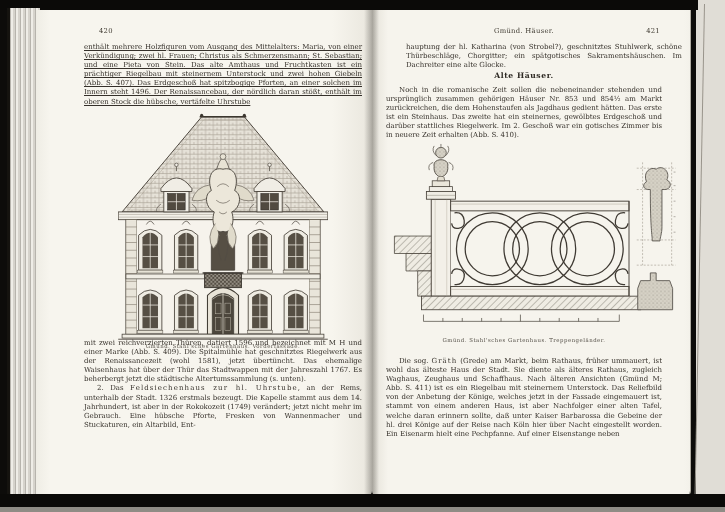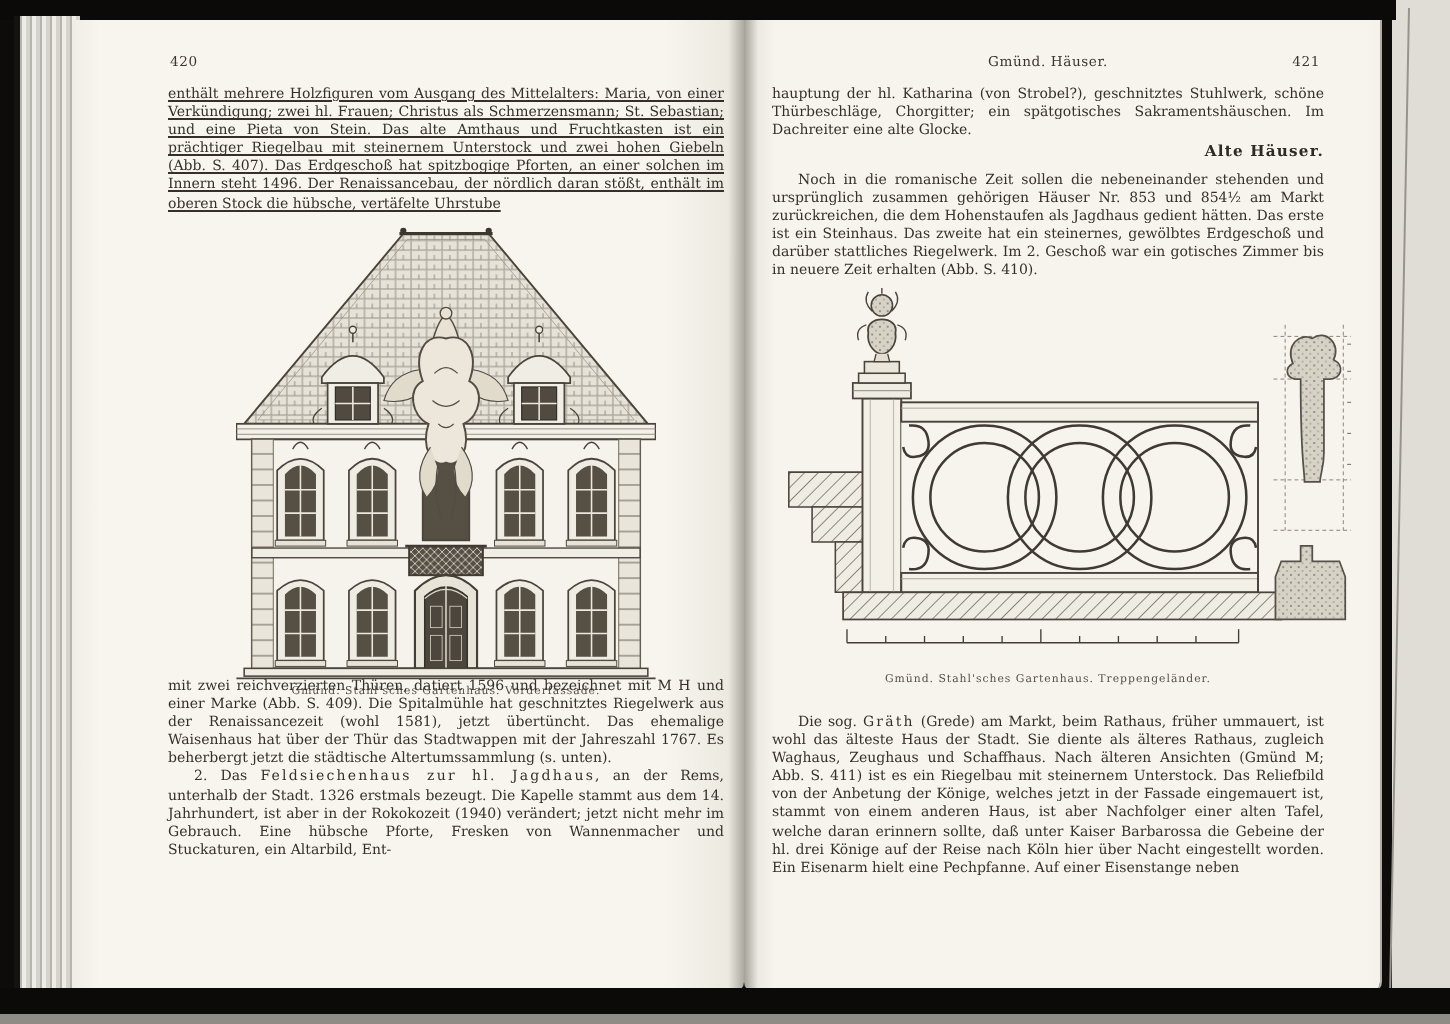--- a/index.html
+++ b/index.html
@@ -21,36 +21,36 @@
   .page.left{left:36px;width:336px;
        background:linear-gradient(90deg,#efede5 0,#f7f5ee 14px,#f7f5ee 296px,#e9e6dd 336px);}
   .page.right{left:372px;width:318px;
        background:linear-gradient(90deg,#e4e1d8 0,#f6f4ed 16px,#f6f4ed 312px,#eeece4 330px);
        box-shadow:1px 0 0 #b0aca2;}
   .gutter{position:absolute;left:364px;top:10px;width:15px;height:486px;
        background:linear-gradient(90deg,rgba(25,22,17,0) 0,rgba(25,22,17,0.30) 55%,rgba(25,22,17,0) 100%);}
   
   .hdr{position:absolute;top:17px;font-size:6.8px;line-height:8px;color:#3d382f;letter-spacing:0.3px;}
   .rh{text-align:center;}
-  .pn-left{left:49px;}
+  .pn-left{left:63px;}
   .rh-left{left:48px;width:278px;}
   .rh-right{left:14px;width:276px;}
   .pn-right{left:258px;width:30px;text-align:right;}
   .bodytext{position:absolute;font-size:7px;line-height:9.1px;text-align:justify;color:#35302a;}
   .bodytext p{margin:0;}
   .tb-left{left:48px;width:278px;}
   .tb-right{left:14px;width:276px;}
   .p1l{top:33px;text-decoration:underline;}
   .p2l{top:329px;}
-  .p1r{top:33px;}
+  .p1r{top:33px;margin-left:20px;}
   .p2r{top:76px;}
   .p3r{top:347px;}
   .indent{text-indent:13px;}
   .sperr{letter-spacing:1.1px;}
-  .sect{position:absolute;top:61px;left:14px;width:276px;text-align:right;
+  .sect{position:absolute;top:61px;left:14px;width:276px;text-align:center;
         font-size:7.6px;font-weight:bold;letter-spacing:0.6px;color:#2e2a24;}
   .cap{position:absolute;font-size:5.4px;letter-spacing:0.5px;color:#544f47;text-align:center;line-height:6px;}
   .cap-left{top:333px;left:48px;width:278px;}
   .cap-right{top:327px;left:14px;width:276px;}
   .fig{position:absolute;display:flex;justify-content:center;}
   .fig-house{top:101px;left:44px;width:286px;}
   .fig-rail{top:133px;left:6px;width:312px;}
 </style>
 </head>
 <body>
@@ -189,21 +189,21 @@
           <path d="M116,116 Q126,130 118,142 Q112,136 112,128" fill="#e0dbcb" stroke-width="0.6"></path>
           <path d="M102,78 q6,-6 12,0 M101,92 q7,6 14,0 M104,104 q4,4 8,0" fill="none" stroke-width="0.6"></path>
           <path d="M104,124 Q101,140 106,154 M112,124 Q115,140 110,154" fill="none" stroke-width="0.7"></path>
         </g>
       </svg>
     </div>
     <div class="cap cap-left">Gmünd. Stahl'sches Gartenhaus. Vorderfassade.</div>
 
     <div class="bodytext tb-left p2l">
       <p>mit zwei reichverzierten Thüren, datiert 1596 und bezeichnet mit M H und einer Marke (Abb. S. 409). Die Spitalmühle hat geschnitztes Riegelwerk aus der Renaissancezeit (wohl 1581), jetzt übertüncht. Das ehemalige Waisenhaus hat über der Thür das Stadtwappen mit der Jahreszahl 1767. Es beherbergt jetzt die städtische Altertumssammlung (s. unten).</p>
-      <p class="indent"><span>2. Das </span><span class="sperr">Feldsiechenhaus zur hl. Jagdhaus</span><span>, an der Rems, unterhalb der Stadt. 1326 erstmals bezeugt. Die Kapelle stammt aus dem 14. Jahrhundert, ist aber in der Rokokozeit (1940) verändert; jetzt nicht mehr im Gebrauch. Eine hübsche Pforte, Fresken von Wannenmacher und Stuckaturen, ein Altarbild, Ent-</span></p>
+      <p class="indent"><span>2. Das </span><span class="sperr">Feldsiechenhaus zur hl. Uhrstube</span><span>, an der Rems, unterhalb der Stadt. 1326 erstmals bezeugt. Die Kapelle stammt aus dem 14. Jahrhundert, ist aber in der Rokokozeit (1749) verändert; jetzt nicht mehr im Gebrauch. Eine hübsche Pforte, Fresken von Wannenmacher und Stuckaturen, ein Altarbild, Ent-</span></p>
     </div>
   </div>
 
   <div class="page right">
     <div class="hdr rh rh-right">Gmünd. Häuser.</div>
     <div class="hdr pn-right">421</div>
 
     <div class="bodytext tb-right p1r">
       <p>hauptung der hl. Katharina (von Strobel?), geschnitztes Stuhlwerk, schöne Thürbeschläge, Chorgitter; ein spätgotisches Sakramentshäuschen. Im Dachreiter eine alte Glocke.</p>
     </div>

